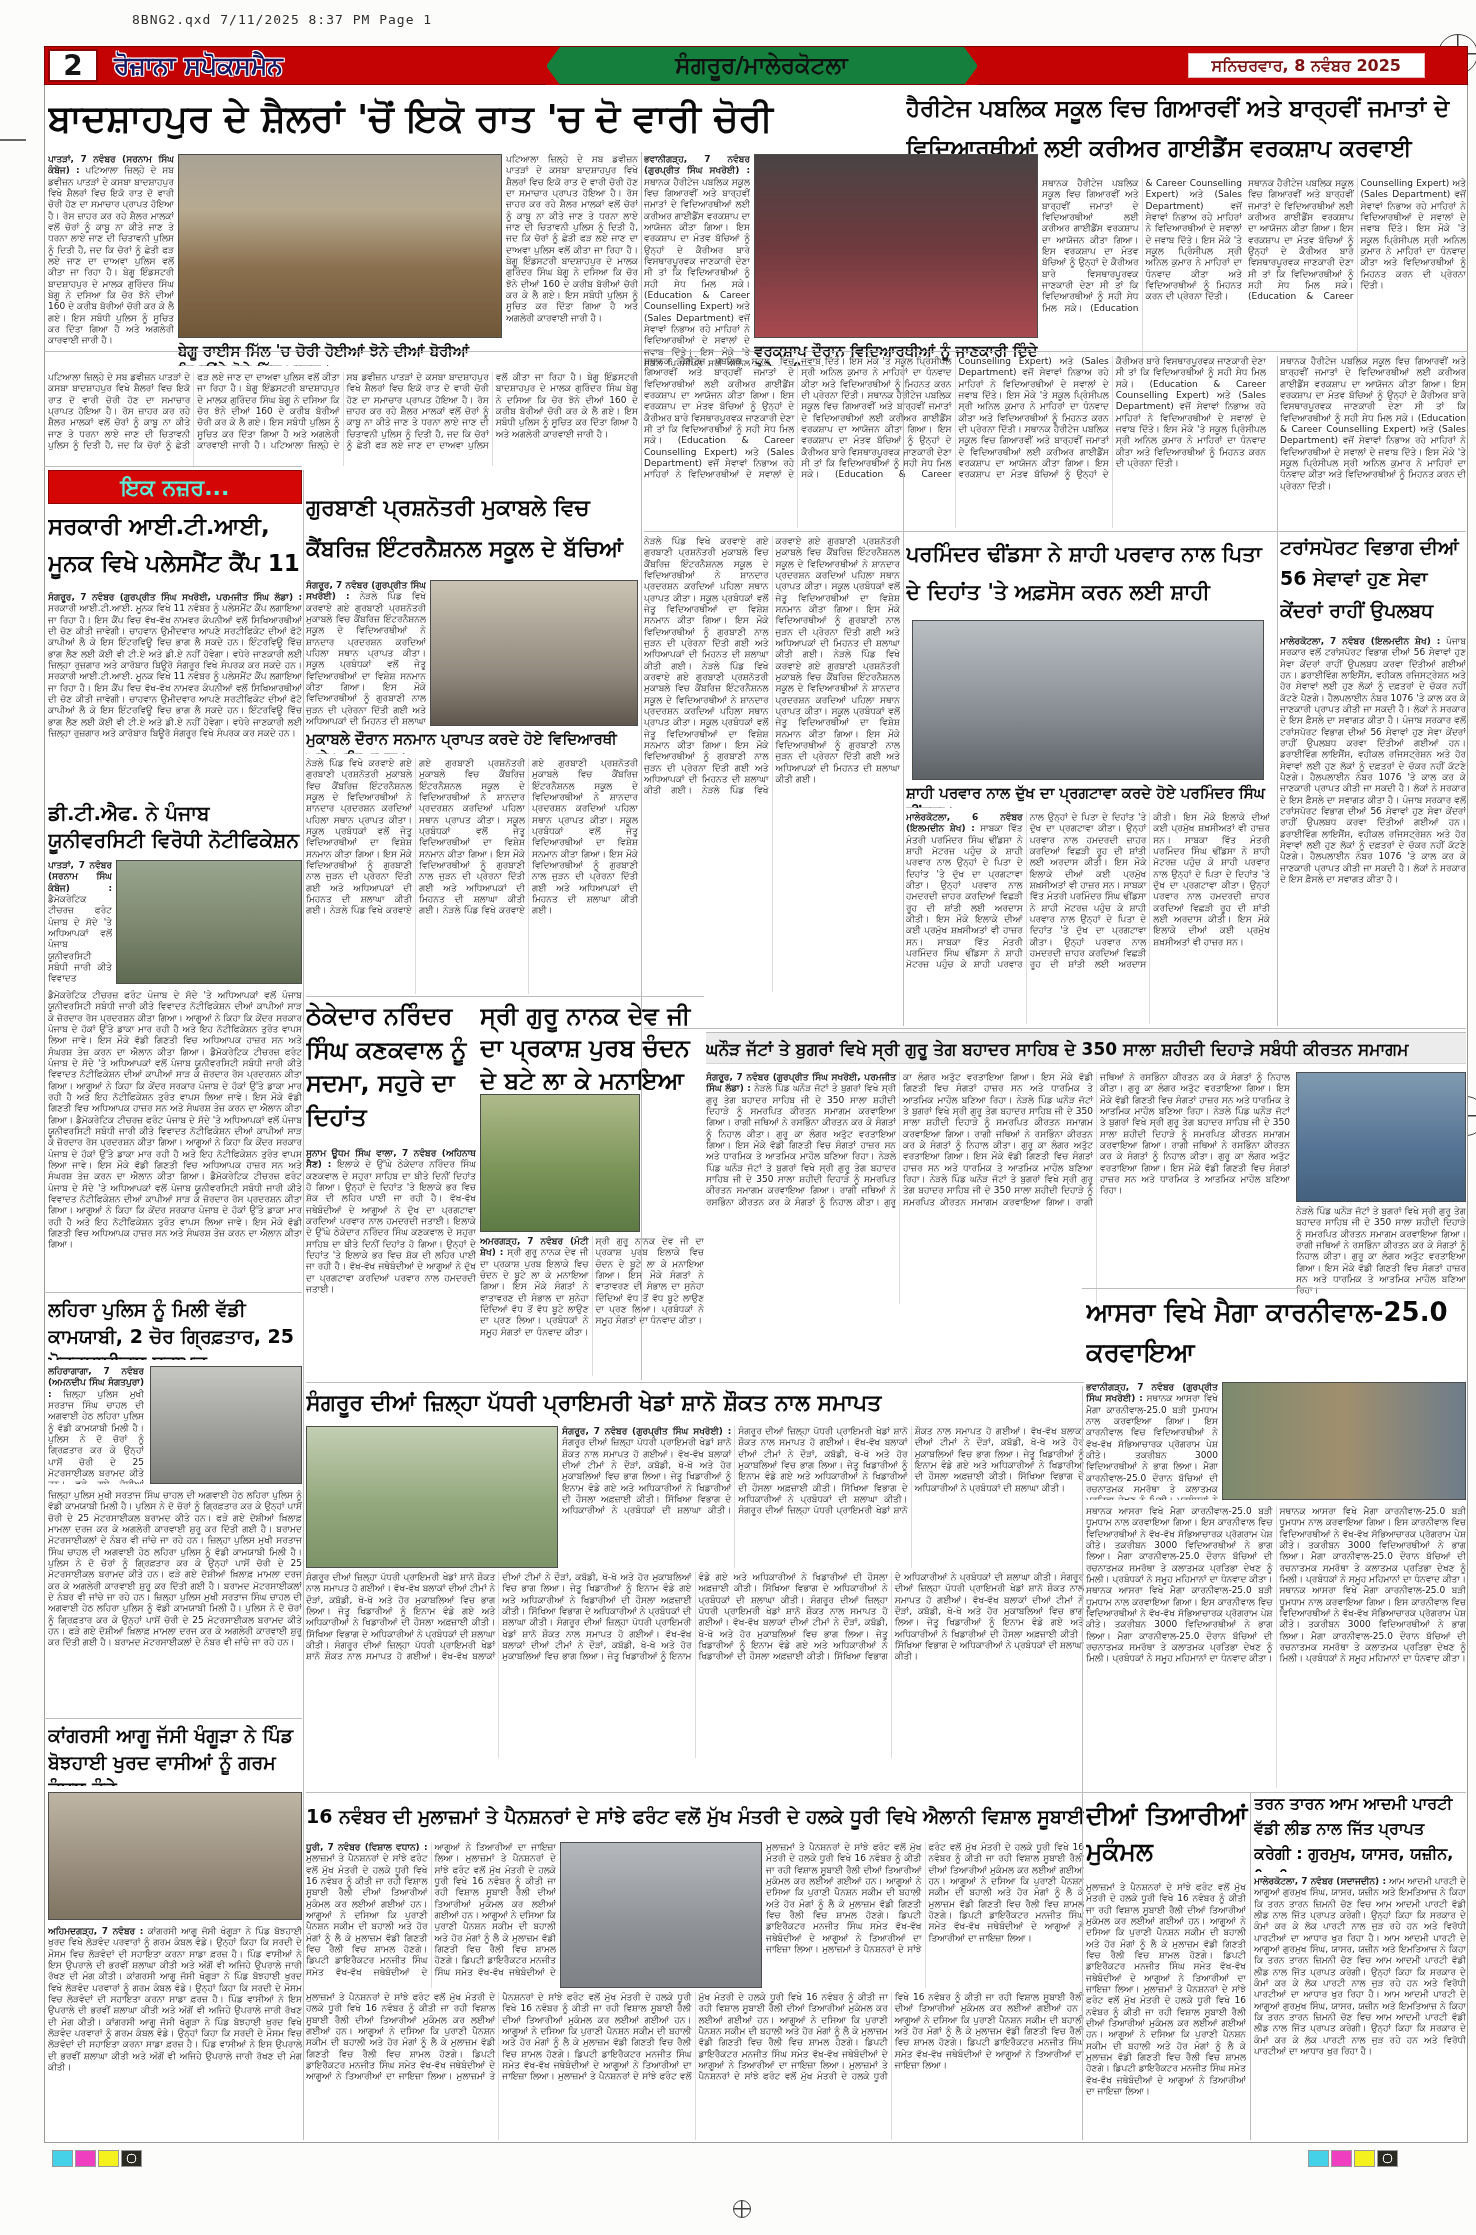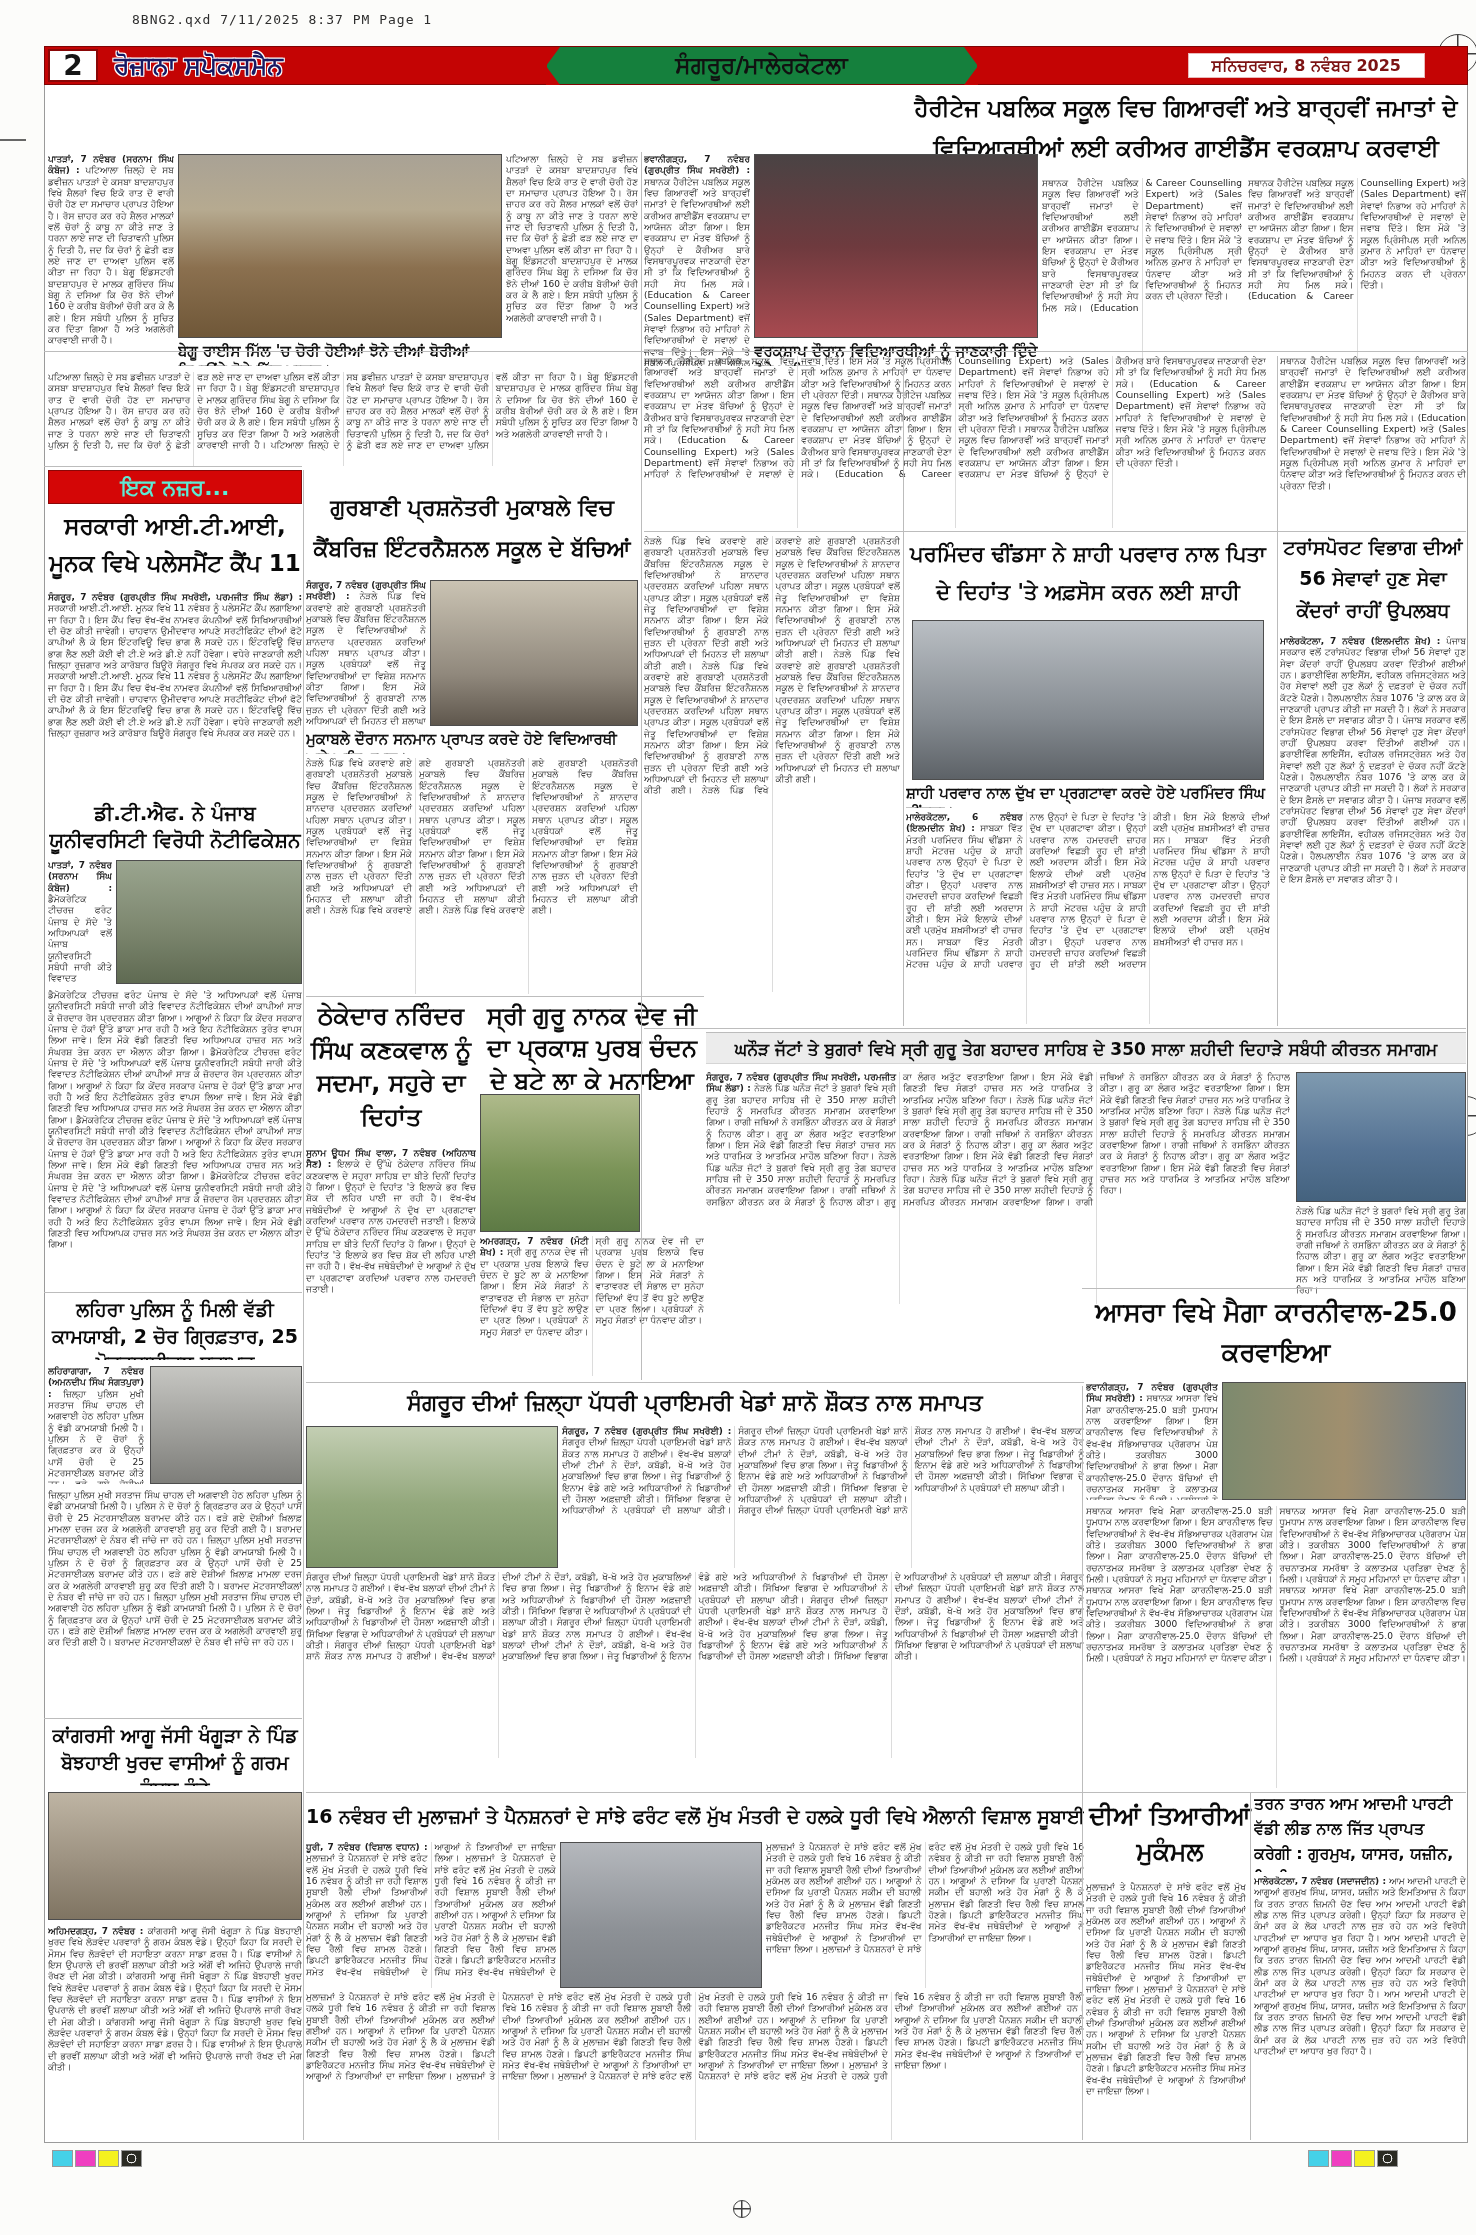--- a/index.html
+++ b/index.html
@@ -1,20 +1,20 @@
 <!DOCTYPE html>
 <html><head>
 <meta charset="utf-8">
 <style>
   html,body{margin:0;padding:0;background:#e8e8e8;}
   .page{position:relative;width:1476px;height:2235px;background:#fcfcfa;
         font-family:"DejaVu Sans",sans-serif;overflow:hidden;margin:0 auto;}
   .abs{position:absolute;box-sizing:border-box;}
   .hl{font-weight:bold;color:#0a0a0a;}
-  .center{text-align:center;}
+  .center{}
   .clip{overflow:hidden;}
   .nowrap{white-space:nowrap;}
   .body{font-size:9px;line-height:1.26;text-align:justify;color:#1c1c1c;overflow:hidden;}
   .byline{font-weight:bold;}
   .cols2{column-count:2;column-gap:7px;column-rule:1px solid #dcdcdc;}
   .cols3{column-count:3;column-gap:7px;column-rule:1px solid #dcdcdc;}
   .cols4{column-count:4;column-gap:7px;column-rule:1px solid #dcdcdc;}
   .photo{border:1px solid #4d4d4d;}
   .caption{font-weight:bold;font-size:15px;line-height:1.25;color:#101010;overflow:hidden;}
   .vline{width:1px;background:#bcbcbc;}
@@ -62,20 +62,21 @@
         <span class="mh-name">ਰੋਜ਼ਾਨਾ ਸਪੋਕਸਮੈਨ</span>
       </div>
     <div class="mh-center">ਸੰਗਰੂਰ/ਮਾਲੇਰਕੋਟਲਾ</div>
     <div class="mh-right">
         <span class="mh-date">ਸਨਿਚਰਵਾਰ, 8 ਨਵੰਬਰ 2025</span>
       </div>
   </div>
 
   <div class="abs frame" style="left:44px;top:85px;width:1424px;height:2058px;background:#fff;"></div>
 
+  <div class="abs hl nowrap clip" style="left:48px;top:90px;width:830px;height:58px;font-size:37px;line-height:58px;">ਬਾਦਸ਼ਾਹਪੁਰ ਦੇ ਸ਼ੈਲਰਾਂ 'ਚੋਂ ਇਕੋ ਰਾਤ 'ਚ ਦੋ ਵਾਰੀ ਚੋਰੀ</div>
   <div class="abs body clip" style="left:48px;top:154px;width:126px;height:212px;">
     <b class="byline">ਪਾਤੜਾਂ, 7 ਨਵੰਬਰ (ਸਰਨਾਮ ਸਿੰਘ ਕੰਬੋਜ) :</b>
     <span>ਪਟਿਆਲਾ ਜ਼ਿਲ੍ਹੇ ਦੇ ਸਬ ਡਵੀਜ਼ਨ ਪਾਤੜਾਂ ਦੇ ਕਸਬਾ ਬਾਦਸ਼ਾਹਪੁਰ ਵਿਖੇ ਸ਼ੈਲਰਾਂ ਵਿਚ ਇਕੋ ਰਾਤ ਦੋ ਵਾਰੀ ਚੋਰੀ ਹੋਣ ਦਾ ਸਮਾਚਾਰ ਪ੍ਰਾਪਤ ਹੋਇਆ ਹੈ। ਰੋਸ ਜ਼ਾਹਰ ਕਰ ਰਹੇ ਸ਼ੈਲਰ ਮਾਲਕਾਂ ਵਲੋਂ ਚੋਰਾਂ ਨੂੰ ਕਾਬੂ ਨਾ ਕੀਤੇ ਜਾਣ ਤੇ ਧਰਨਾ ਲਾਏ ਜਾਣ ਦੀ ਚਿਤਾਵਨੀ ਪੁਲਿਸ ਨੂੰ ਦਿਤੀ ਹੈ, ਜਦ ਕਿ ਚੋਰਾਂ ਨੂੰ ਛੇਤੀ ਫੜ ਲਏ ਜਾਣ ਦਾ ਦਾਅਵਾ ਪੁਲਿਸ ਵਲੋਂ ਕੀਤਾ ਜਾ ਰਿਹਾ ਹੈ। ਬੇਗੂ ਇੰਡਸਟਰੀ ਬਾਦਸ਼ਾਹਪੁਰ ਦੇ ਮਾਲਕ ਗੁਰਿੰਦਰ ਸਿੰਘ ਬੇਗੂ ਨੇ ਦਸਿਆ ਕਿ ਚੋਰ ਝੋਨੇ ਦੀਆਂ 160 ਦੇ ਕਰੀਬ ਬੋਰੀਆਂ ਚੋਰੀ ਕਰ ਕੇ ਲੈ ਗਏ। ਇਸ ਸਬੰਧੀ ਪੁਲਿਸ ਨੂੰ ਸੂਚਿਤ ਕਰ ਦਿੱਤਾ ਗਿਆ ਹੈ ਅਤੇ ਅਗਲੇਰੀ ਕਾਰਵਾਈ ਜਾਰੀ ਹੈ।</span>
   </div>
   <div class="abs photo" style="left:178px;top:154px;width:324px;height:184px;background:linear-gradient(180deg,#a9a295 0%,#b6aa90 30%,#8b704f 62%,#6f5738 100%);"></div>
   <div class="abs caption clip" style="left:178px;top:342px;width:324px;height:24px;">ਬੇਗੂ ਰਾਈਸ ਮਿੱਲ 'ਚ ਚੋਰੀ ਹੋਈਆਂ ਝੋਨੇ ਦੀਆਂ ਬੋਰੀਆਂ ਵਿਖਾਉਂਦੇ ਹੋਏ ਮਿੱਲ ਮਾਲਕ।</div>
   <div class="abs body clip" style="left:506px;top:154px;width:132px;height:212px;">
     <span>ਪਟਿਆਲਾ ਜ਼ਿਲ੍ਹੇ ਦੇ ਸਬ ਡਵੀਜ਼ਨ ਪਾਤੜਾਂ ਦੇ ਕਸਬਾ ਬਾਦਸ਼ਾਹਪੁਰ ਵਿਖੇ ਸ਼ੈਲਰਾਂ ਵਿਚ ਇਕੋ ਰਾਤ ਦੋ ਵਾਰੀ ਚੋਰੀ ਹੋਣ ਦਾ ਸਮਾਚਾਰ ਪ੍ਰਾਪਤ ਹੋਇਆ ਹੈ। ਰੋਸ ਜ਼ਾਹਰ ਕਰ ਰਹੇ ਸ਼ੈਲਰ ਮਾਲਕਾਂ ਵਲੋਂ ਚੋਰਾਂ ਨੂੰ ਕਾਬੂ ਨਾ ਕੀਤੇ ਜਾਣ ਤੇ ਧਰਨਾ ਲਾਏ ਜਾਣ ਦੀ ਚਿਤਾਵਨੀ ਪੁਲਿਸ ਨੂੰ ਦਿਤੀ ਹੈ, ਜਦ ਕਿ ਚੋਰਾਂ ਨੂੰ ਛੇਤੀ ਫੜ ਲਏ ਜਾਣ ਦਾ ਦਾਅਵਾ ਪੁਲਿਸ ਵਲੋਂ ਕੀਤਾ ਜਾ ਰਿਹਾ ਹੈ। ਬੇਗੂ ਇੰਡਸਟਰੀ ਬਾਦਸ਼ਾਹਪੁਰ ਦੇ ਮਾਲਕ ਗੁਰਿੰਦਰ ਸਿੰਘ ਬੇਗੂ ਨੇ ਦਸਿਆ ਕਿ ਚੋਰ ਝੋਨੇ ਦੀਆਂ 160 ਦੇ ਕਰੀਬ ਬੋਰੀਆਂ ਚੋਰੀ ਕਰ ਕੇ ਲੈ ਗਏ। ਇਸ ਸਬੰਧੀ ਪੁਲਿਸ ਨੂੰ ਸੂਚਿਤ ਕਰ ਦਿੱਤਾ ਗਿਆ ਹੈ ਅਤੇ ਅਗਲੇਰੀ ਕਾਰਵਾਈ ਜਾਰੀ ਹੈ।</span>
   </div>
   <div class="abs body cols4 clip" style="left:48px;top:372px;width:590px;height:94px;">

